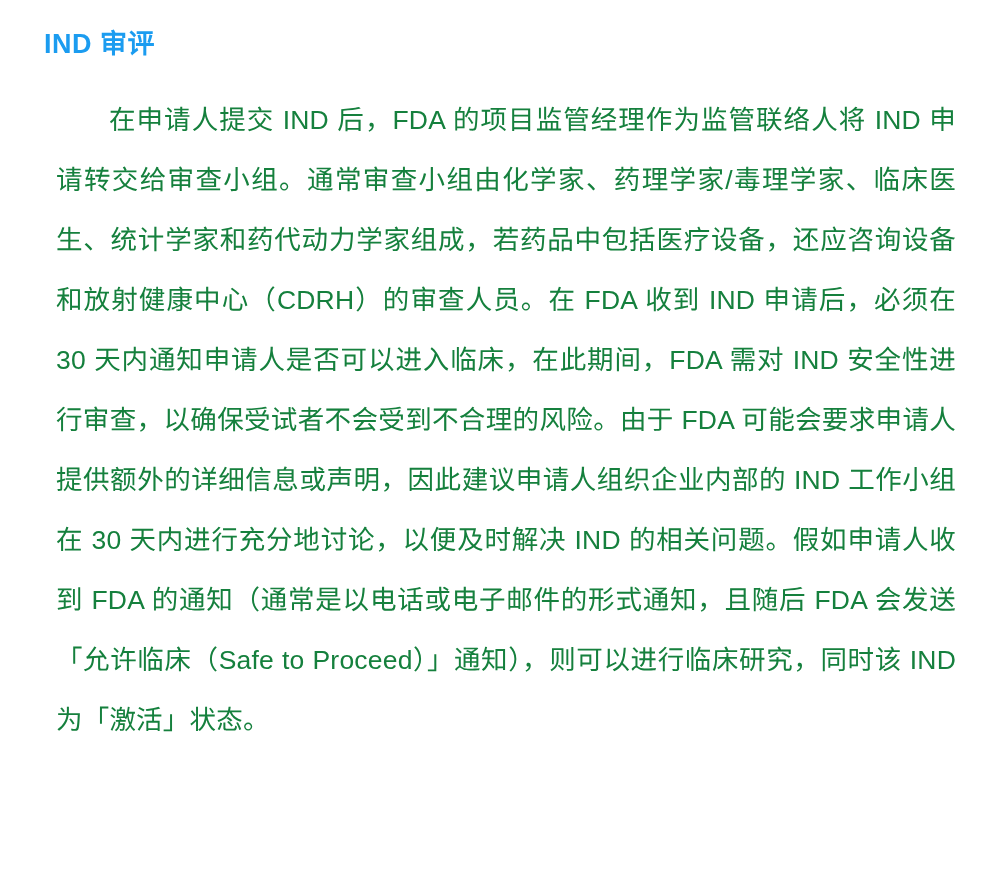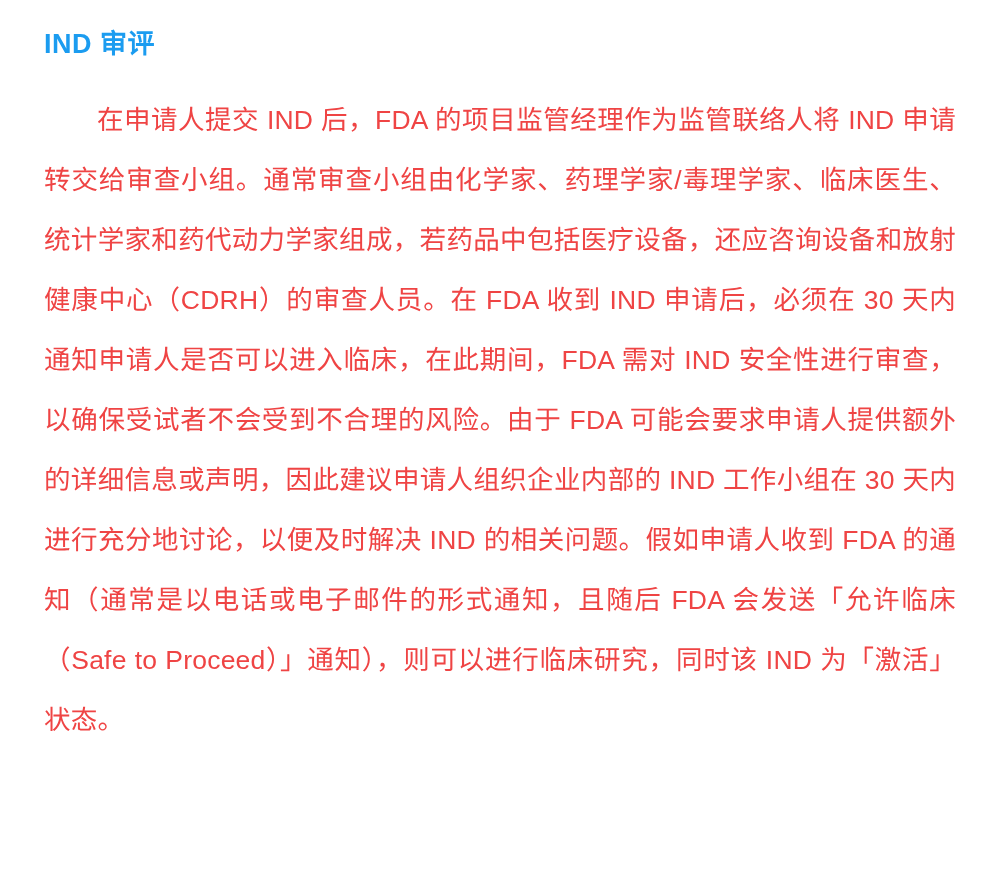--- a/index.html
+++ b/index.html
@@ -25,27 +25,28 @@
   .doc-heading {
     font-size: 27px;
     font-weight: bold;
     color: #1b9cf0;
     letter-spacing: 0.5px;
     line-height: 1.4;
     margin: 0 0 18px 0;
   }
   .doc-body {
     font-size: 26.5px;
-    color: #ef4444;
+    color: #15803d;
     line-height: 60px;
     text-align: justify;
     text-justify: inter-ideograph;
     letter-spacing: 0.2px;
     white-space: pre-wrap;
     text-indent: 2em;
+    margin-left: 12px;
   }
 </style>
 </head>
 <body>
 
 <div class="page">
 
   <h1 class="doc-heading">IND 审评</h1>
 
   <p class="doc-body">在申请人提交 IND 后，FDA 的项目监管经理作为监管联络人将 IND 申请转交给审查小组。通常审查小组由化学家、药理学家/毒理学家、临床医生、统计学家和药代动力学家组成，若药品中包括医疗设备，还应咨询设备和放射健康中心（CDRH）的审查人员。在 FDA 收到 IND 申请后，必须在 30 天内通知申请人是否可以进入临床，在此期间，FDA 需对 IND 安全性进行审查，以确保受试者不会受到不合理的风险。由于 FDA 可能会要求申请人提供额外的详细信息或声明，因此建议申请人组织企业内部的 IND 工作小组在 30 天内进行充分地讨论，以便及时解决 IND 的相关问题。假如申请人收到 FDA 的通知（通常是以电话或电子邮件的形式通知，且随后 FDA 会发送「允许临床（Safe to Proceed）」通知），则可以进行临床研究，同时该 IND 为「激活」状态。</p>

